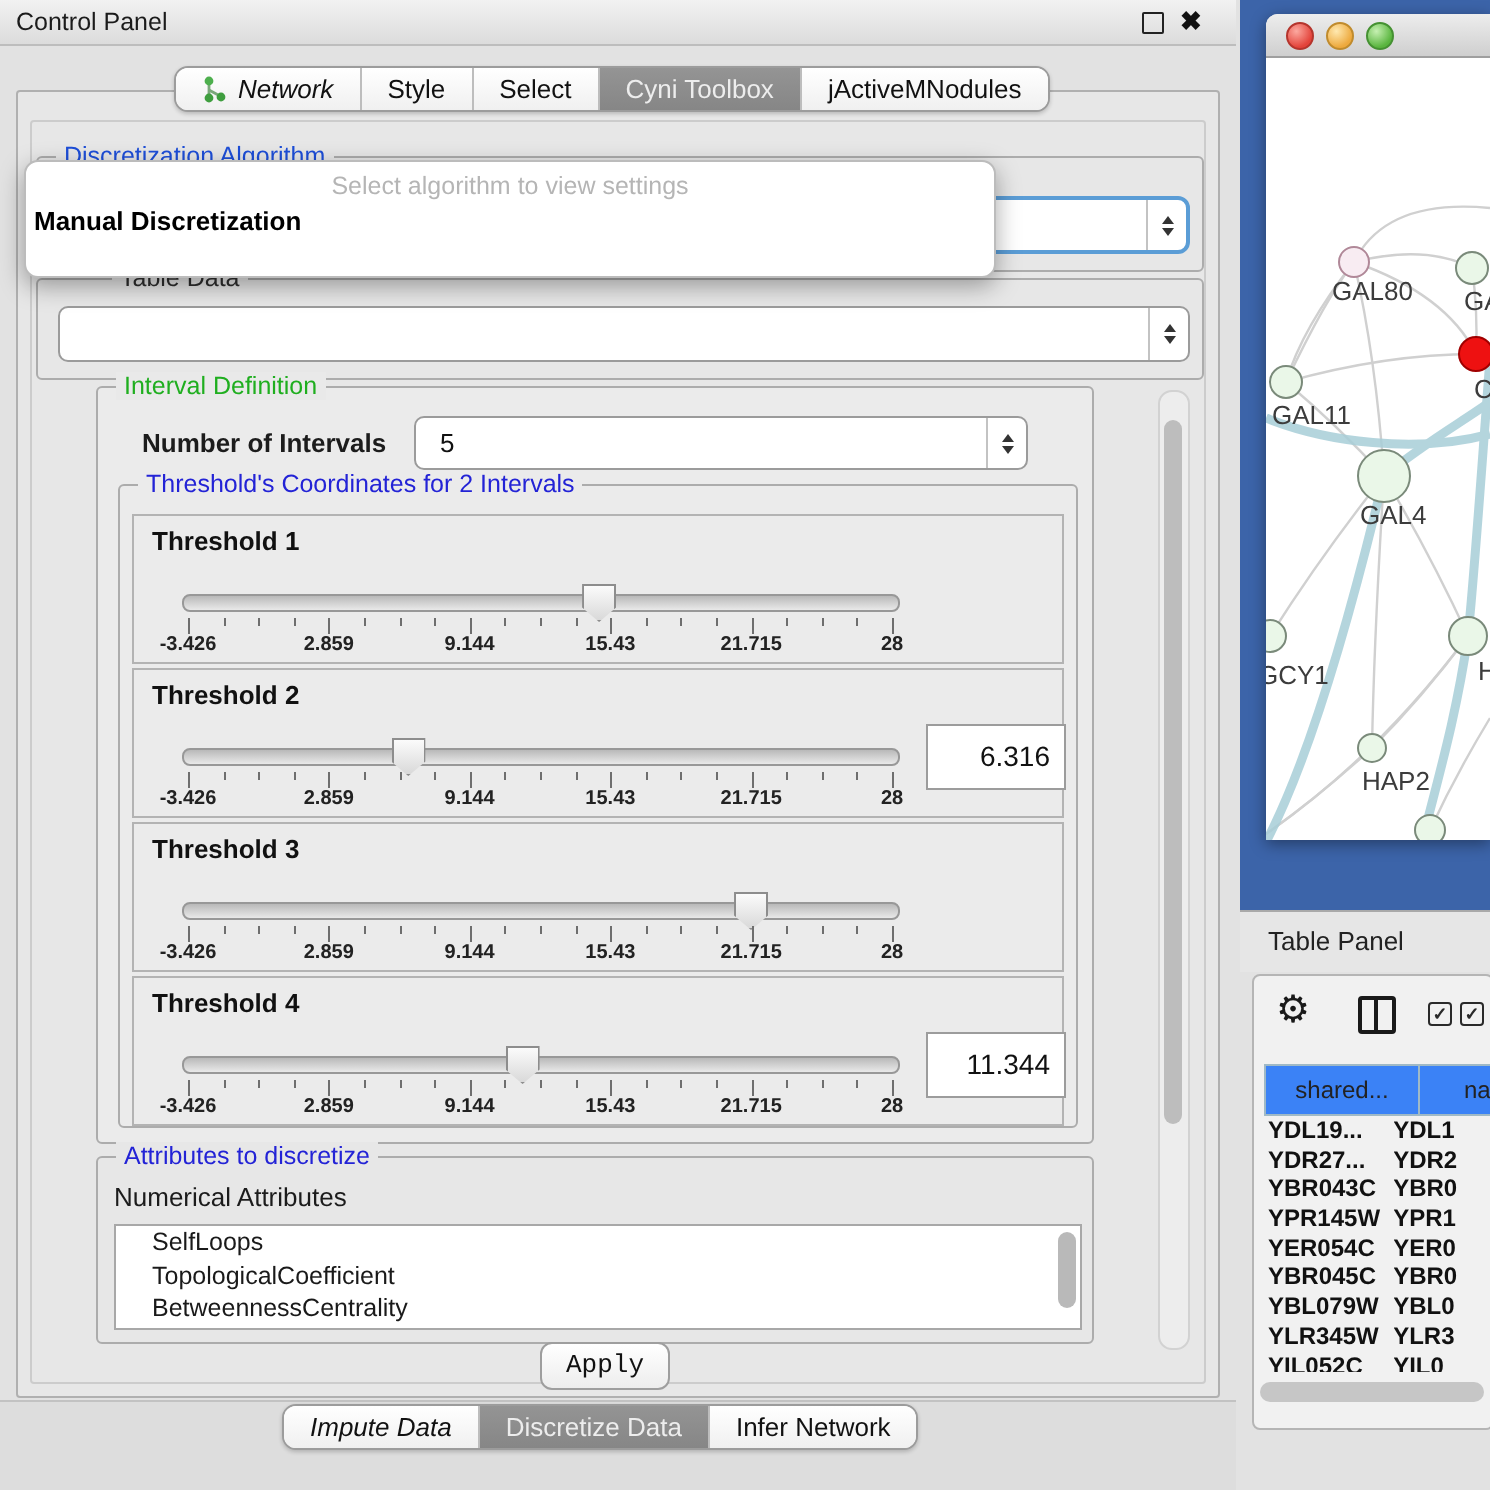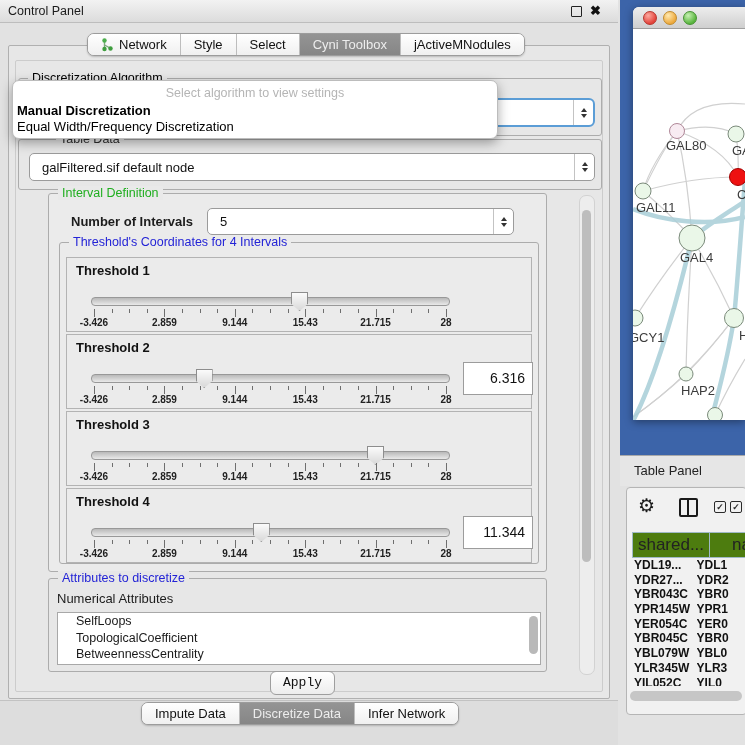--- a/index.html
+++ b/index.html
@@ -16,32 +16,32 @@
 
   .content-panel{left:8px;top:45px;width:600px;height:652px;background:#e7e7e7;
     border:1px solid #b0b0b0;border-radius:2px;}
   .inner-panel{left:6px;top:14px;width:586px;height:630px;border:1px solid #cccccc;border-radius:2px;}
 
   
   .seg{display:inline-flex;border:1px solid #9c9c9c;border-radius:7px;overflow:hidden;
     background:#fdfdfd;box-shadow:0 1px 2px rgba(0,0,0,.2);}
   .seg .tab{padding:3px 13px;font-size:13px;color:#111;background:linear-gradient(#ffffff,#f0f0f0);
     border-left:1px solid #bdbdbd;white-space:nowrap;display:flex;align-items:center;gap:5px;}
-  .seg .tab:first-child{border-left:none;}
+  .seg .tab:first-child{border-left:none;font-style:italic;}
   .seg .tab.selected{background:linear-gradient(#949494,#868686);color:#ededed;}
   .top-tabbar{left:87px;top:33px;z-index:30;}
   .bottom-tabbar{left:141px;top:702px;z-index:30;}
 
   
   .group{position:absolute;border:1px solid #acacac;border-radius:3px;}
   .group-title{position:absolute;top:-8px;left:9px;padding:0 4px;font-size:12.5px;background:#e7e7e7;}
   .t-green{color:#1fae1f;}
   .t-blue{color:#2323d6;}
   .t-dark{color:#2e2e2e;margin-left:28px;}
-  .t-faded{color:#000000;}
+  .t-faded{color:#1d4ed8;}
 
   
   .combo{position:absolute;background:#ffffff;border:1px solid #9b9b9b;border-radius:5px;
     font-size:13px;color:#111;}
   .combo .val{position:absolute;left:12px;top:0;bottom:0;display:flex;align-items:center;white-space:nowrap;}
   .combo .stepper{position:absolute;right:0;top:0;bottom:0;width:19px;border-left:1px solid #c3c3c3;
     display:flex;flex-direction:column;align-items:center;justify-content:center;gap:2px;}
   .arr-up{width:0;height:0;border-left:3.5px solid transparent;border-right:3.5px solid transparent;
     border-bottom:4.5px solid #333;}
   .arr-dn{width:0;height:0;border-left:3.5px solid transparent;border-right:3.5px solid transparent;
@@ -103,21 +103,21 @@
   .tp-header{left:620px;top:455px;width:125px;height:30px;background:#e6e6e6;border-top:1px solid #a9a9a9;}
   .tp-title{left:14px;top:0;line-height:30px;font-size:13px;color:#222;}
   .tp-subpanel{left:626px;top:487px;width:119px;height:226px;background:#f1f1f1;
     border:1px solid #b5b5b5;border-radius:4px;overflow:hidden;}
   .gear{position:absolute;left:11px;top:7px;font-size:19px;color:#1a1a1a;line-height:22px;}
   .col-icon{position:absolute;left:52px;top:10px;width:15px;height:15px;border:2px solid #1a1a1a;border-radius:2px;}
   .col-icon:before{content:"";position:absolute;left:6px;top:0;bottom:0;width:2px;background:#1a1a1a;}
   .chk{position:absolute;top:13px;width:10px;height:10px;border:1.5px solid #2a2a2a;border-radius:2px;
     font-size:9px;line-height:10px;text-align:center;color:#2a2a2a;font-weight:bold;}
   .tbl-header{position:absolute;left:5px;top:44px;height:26px;display:flex;}
-  .tbl-hcell{background:#4d7c0f;border:1px solid #9fb9c6;font-size:17px;color:#222;
+  .tbl-hcell{background:#3b82f6;border:1px solid #9fb9c6;font-size:12px;color:#222;
     display:flex;align-items:center;justify-content:center;white-space:nowrap;overflow:hidden;}
   .tbl-rows{position:absolute;left:5px;top:70px;width:114px;height:128px;overflow:hidden;}
   .tbl-row{height:14.7px;display:flex;font-size:12px;font-weight:600;color:#111;}
   .tbl-c1{width:76px;padding-left:2px;white-space:nowrap;overflow:hidden;}
   .tbl-c2{width:60px;white-space:nowrap;overflow:hidden;}
   .hscroll{position:absolute;left:3px;top:203px;width:112px;height:10px;background:#c6c6c6;border-radius:5px;}
 
   .net-label{font-size:13px;fill:#3c3c3c;}
 </style>
 </head>
@@ -166,48 +166,46 @@
       <div class="stepper">
           <div class="arr-up"></div>
           <div class="arr-dn"></div>
         </div>
     </div>
   </div>
 
   <div class="abs popup">
     <div class="hint">Select algorithm to view settings</div>
     <div class="it1">Manual Discretization</div>
-    <div class="it2">Equal Width/Frequency Discretization</div>
   </div>
 
   <div class="group" style="left:18px;top:139px;width:582px;height:49px;">
     <div class="group-title t-dark">Table Data</div>
     <div class="combo" style="left:10px;top:13px;width:564px;height:26px;">
-      <div class="val">galFiltered.sif default node</div>
       <div class="stepper">
           <div class="arr-up"></div>
           <div class="arr-dn"></div>
         </div>
     </div>
   </div>
 
   <div class="group" style="left:48px;top:193px;width:497px;height:377px;background:#ebebeb;">
     <div class="group-title t-green" style="background:#e9e9e9;">Interval Definition</div>
 
     <div style="position:absolute;left:22px;top:20px;font-size:13px;font-weight:bold;">Number of Intervals</div>
     <div class="combo" style="left:158px;top:14px;width:305px;height:25px;">
       <div class="val">5</div>
       <div class="stepper">
           <div class="arr-up"></div>
           <div class="arr-dn"></div>
         </div>
     </div>
 
     <div class="group" style="left:10px;top:48px;width:478px;height:320px;background:#ebebeb;">
-      <div class="group-title t-blue" style="background:#ebebeb;">Threshold's Coordinates for 4 Intervals</div>
+      <div class="group-title t-blue" style="background:#ebebeb;">Threshold's Coordinates for 2 Intervals</div>
       <div id="threshold-cards" style="position:absolute;left:0;top:14px;">
           <div class="th-card">
             <div class="th-label">Threshold 1</div>
             <div class="th-track">
               <div class="th-thumb" style="left:57.71972252275186%"></div>
             </div>
             <div class="th-ticks">
               <div class="tick tall" style="left:0%"></div>
               <div class="tick" style="left:5%"></div>
               <div class="tick" style="left:10%"></div>

